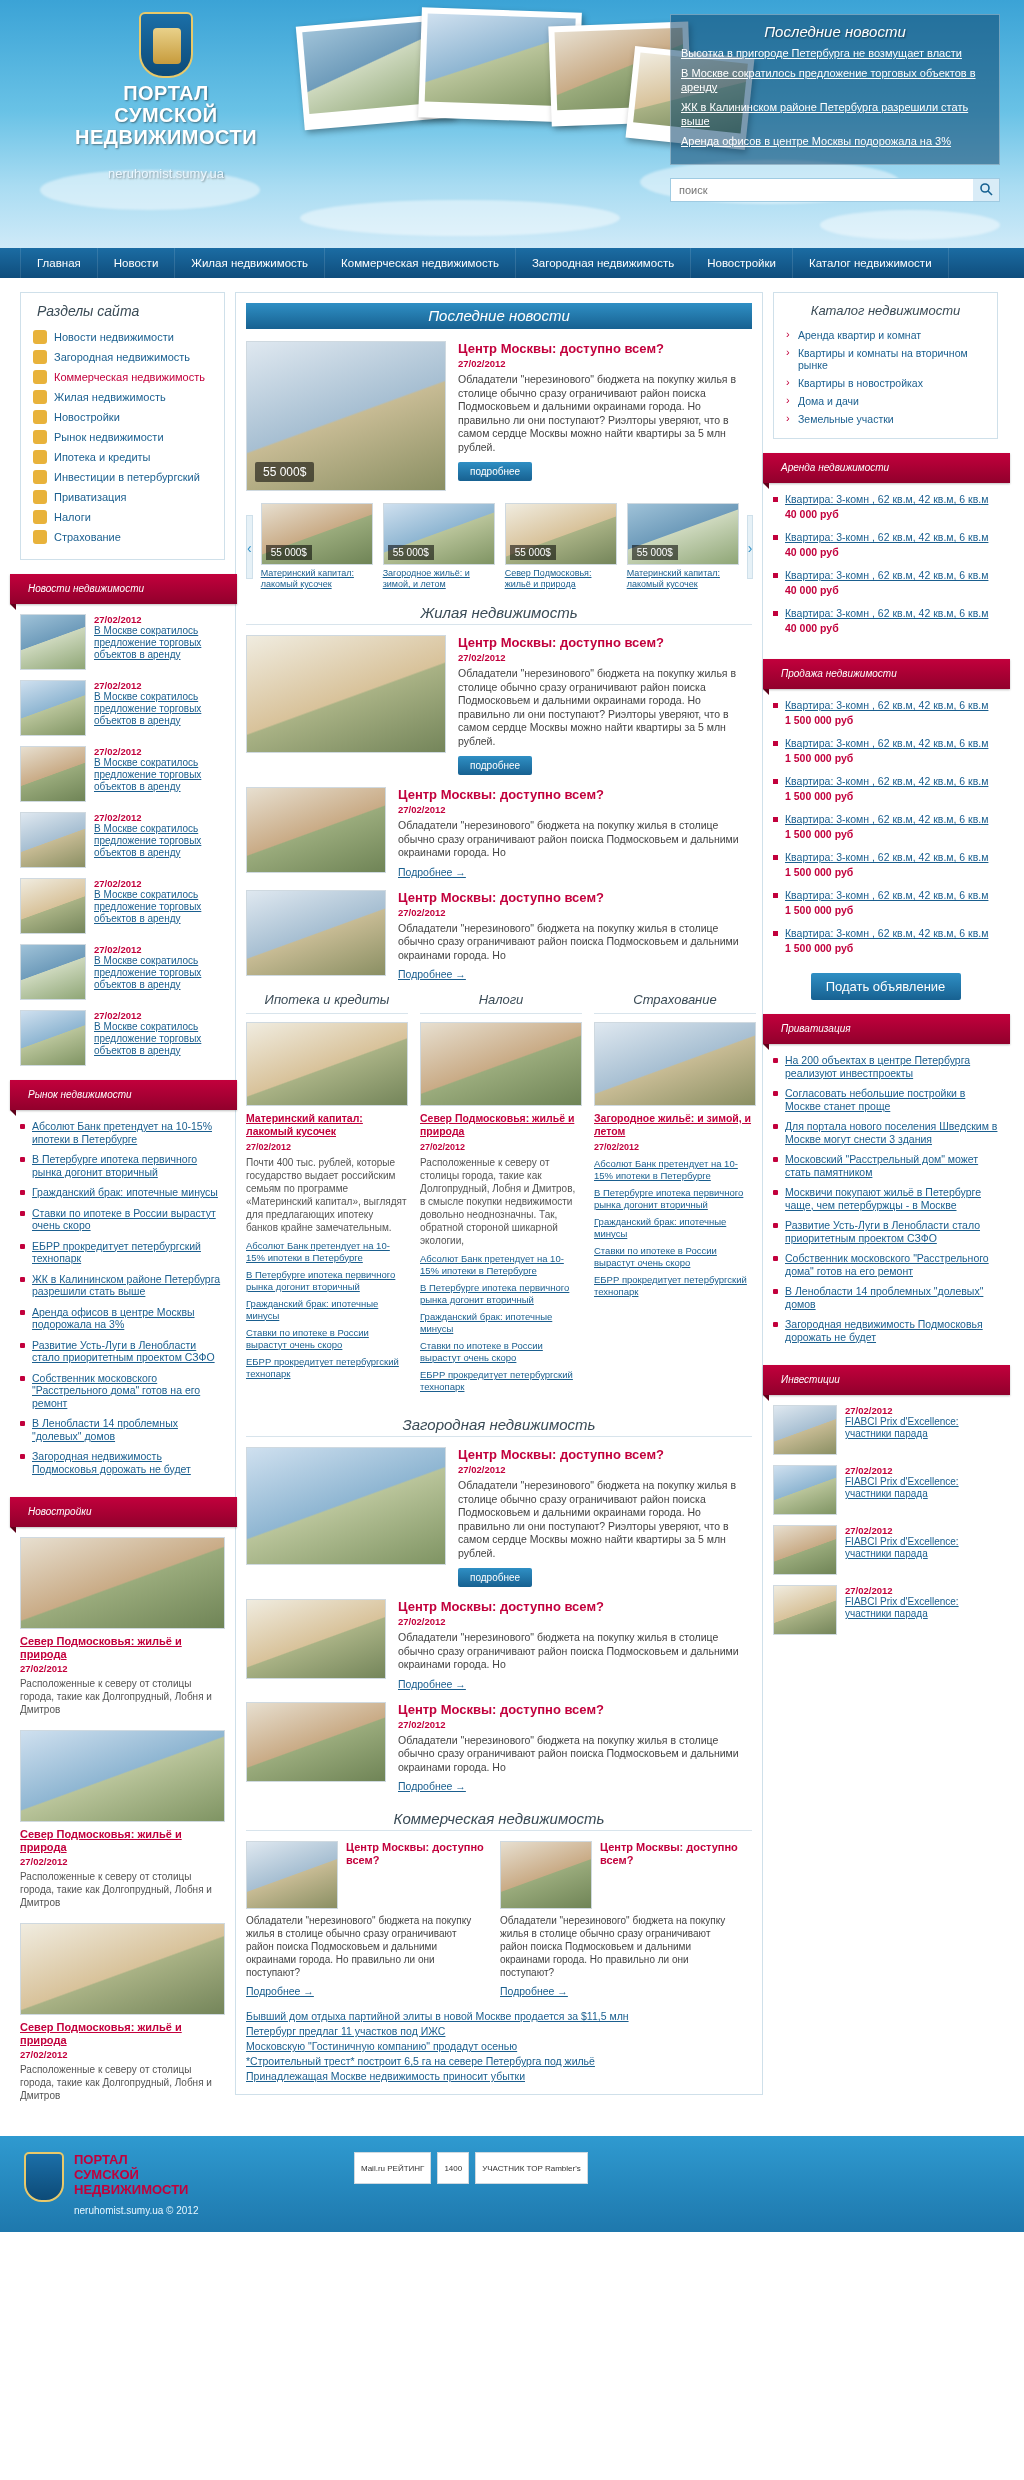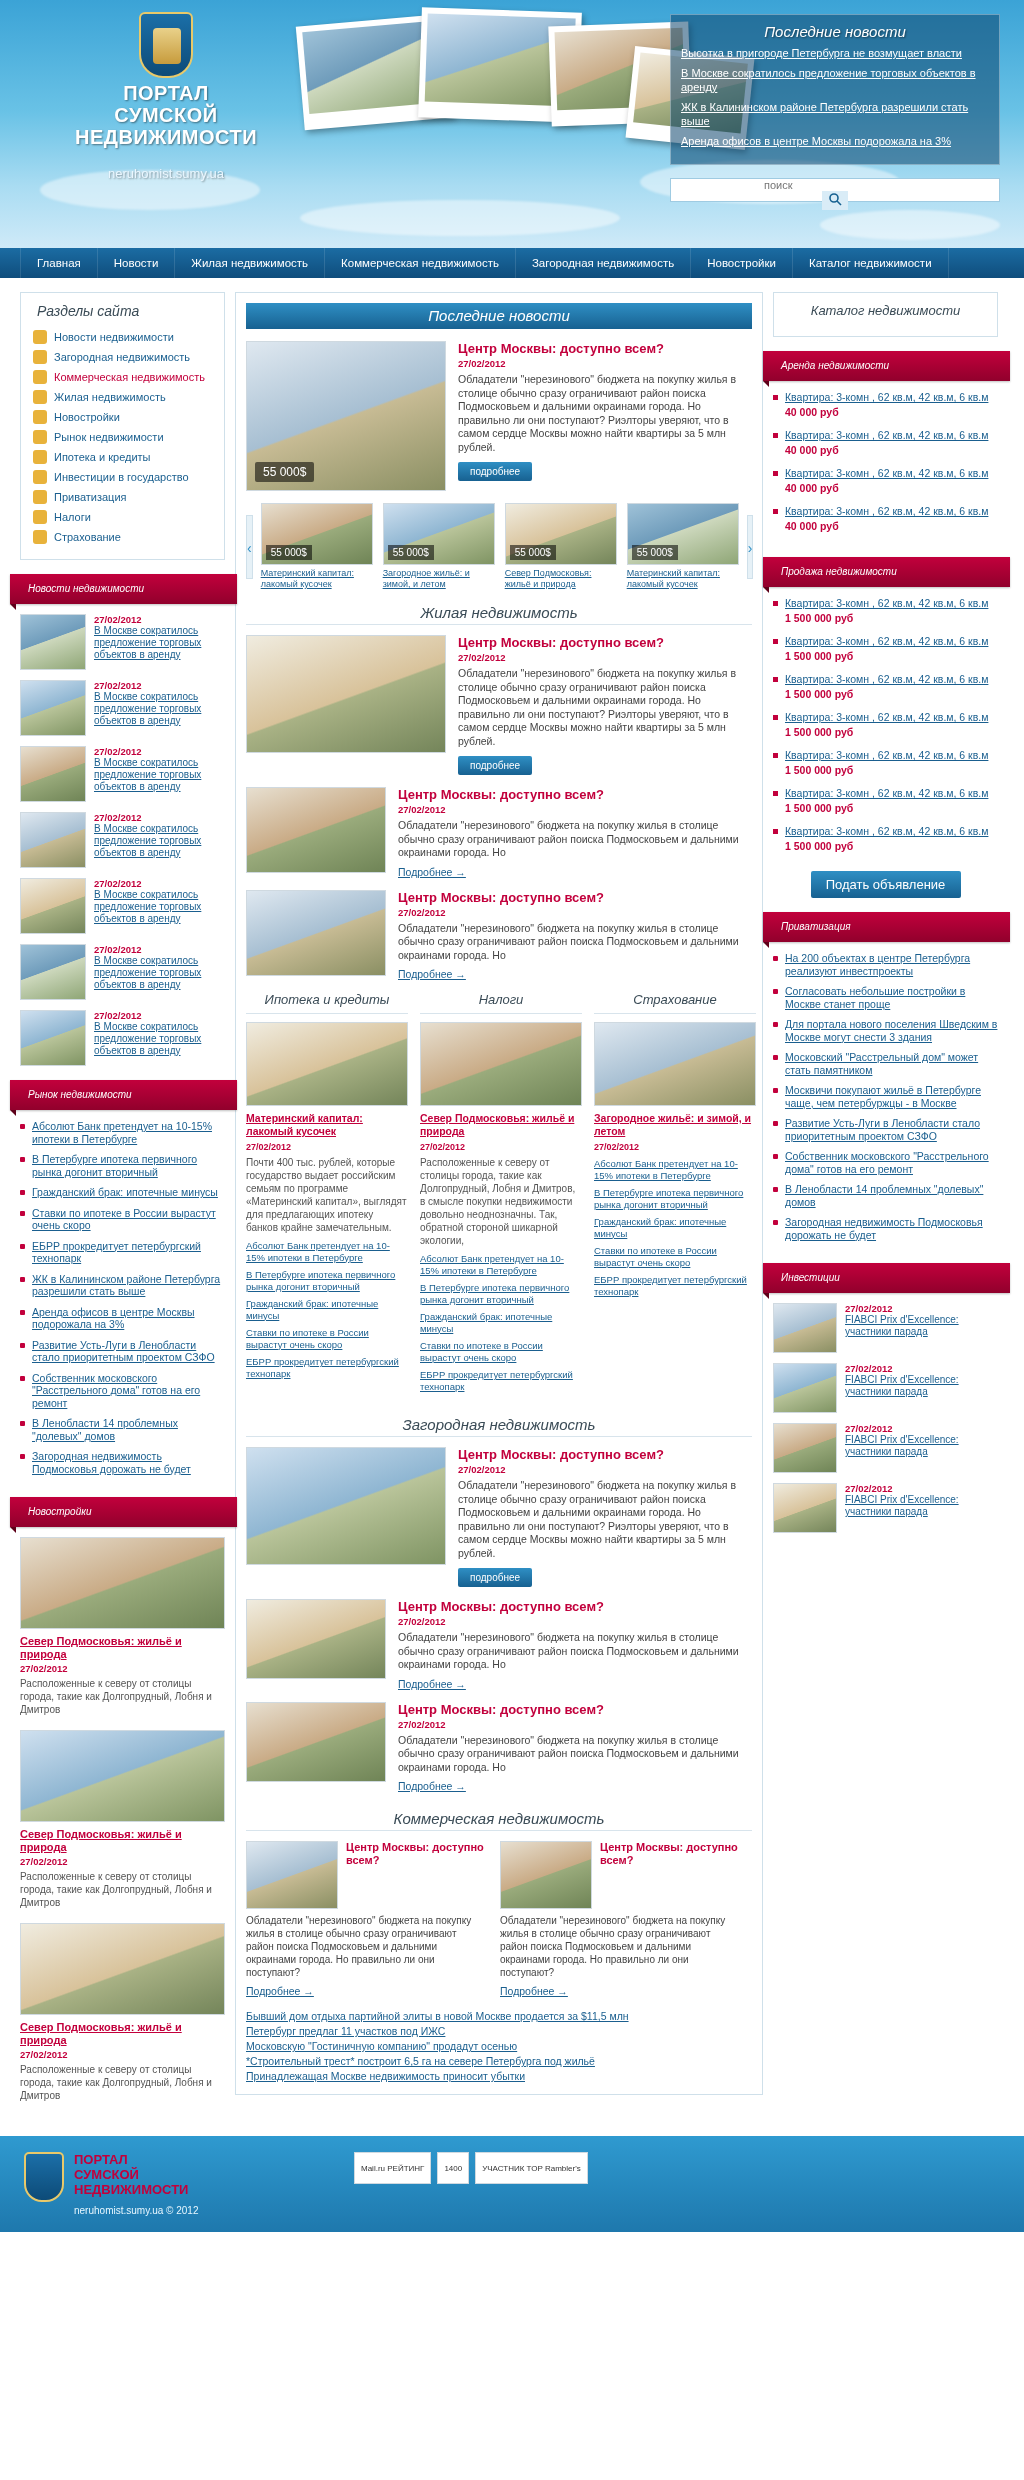--- a/index.html
+++ b/index.html
@@ -57,21 +57,21 @@
   .news-panel h3 {
     margin:2px 0 6px 0; font-size:15px; font-style:italic; font-weight:normal;
     color:#ffffff; text-align:center; text-shadow:1px 1px 2px rgba(0,0,0,.5);
   }
   .news-panel a {
     display:block; color:#ffffff; text-decoration:underline; font-size:11px;
     line-height:14px; margin-bottom:6px;
   }
   .search-box {
     position:absolute; right:24px; top:178px; width:330px; height:24px;
-    background:#fff; border:1px solid #9fcbe2; display:flex; align-items:center;flex-direction:column;
+    background:#fff; border:1px solid #9fcbe2; display:flex; align-items:center;
   }
   .search-box input {
     flex:1; border:0; outline:0; height:22px; padding:0 8px; font-size:11px; color:#8a8a8a;
     font-family:"Liberation Sans", sans-serif;
   }
   .search-btn { width:26px; height:22px; border:0; background:#d9ecf7; cursor:pointer; }
 
   
   .nav {
     height:30px; background:linear-gradient(to bottom,#1b6ca3,#0f4d7c);
@@ -341,21 +341,21 @@
           <li>
               <span class="dot-icon"></span>
               <a href="#">Рынок недвижимости</a>
             </li>
           <li>
               <span class="dot-icon"></span>
               <a href="#">Ипотека и кредиты</a>
             </li>
           <li>
               <span class="dot-icon"></span>
-              <a href="#">Инвестиции в государство</a>
+              <a href="#">Инвестиции в петербургский</a>
             </li>
           <li>
               <span class="dot-icon"></span>
               <a href="#">Приватизация</a>
             </li>
           <li>
               <span class="dot-icon"></span>
               <a href="#">Налоги</a>
             </li>
           <li>
@@ -632,20 +632,27 @@
           <li><a href="#">Принадлежащая Москве недвижимость приносит убытки</a></li>
         </ul>
 
       </div>
     </div>
 
     <div class="col-right">
 
       <div class="catalog">
         <h3>Каталог недвижимости</h3>
+        <ul>
+          <li><a href="#">Аренда квартир и комнат</a></li>
+          <li><a href="#">Квартиры и комнаты на вторичном рынке</a></li>
+          <li><a href="#">Квартиры в новостройках</a></li>
+          <li><a href="#">Дома и дачи</a></li>
+          <li><a href="#">Земельные участки</a></li>
+        </ul>
       </div>
 
       <div class="ribbon">Аренда недвижимости</div>
       <div class="offer">
         <a href="#">Квартира: 3-комн , 62 кв.м, 42 кв.м, 6 кв.м</a>
         <span class="price">40 000 руб</span>
       </div>
       <div class="offer">
         <a href="#">Квартира: 3-комн , 62 кв.м, 42 кв.м, 6 кв.м</a>
         <span class="price">40 000 руб</span>

